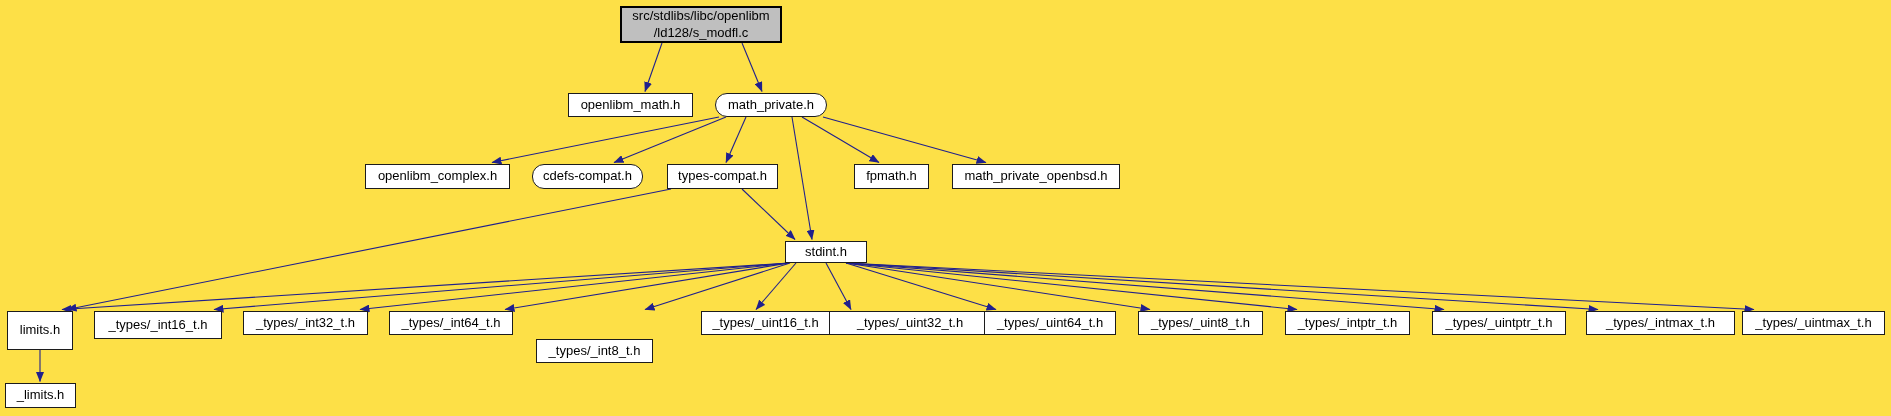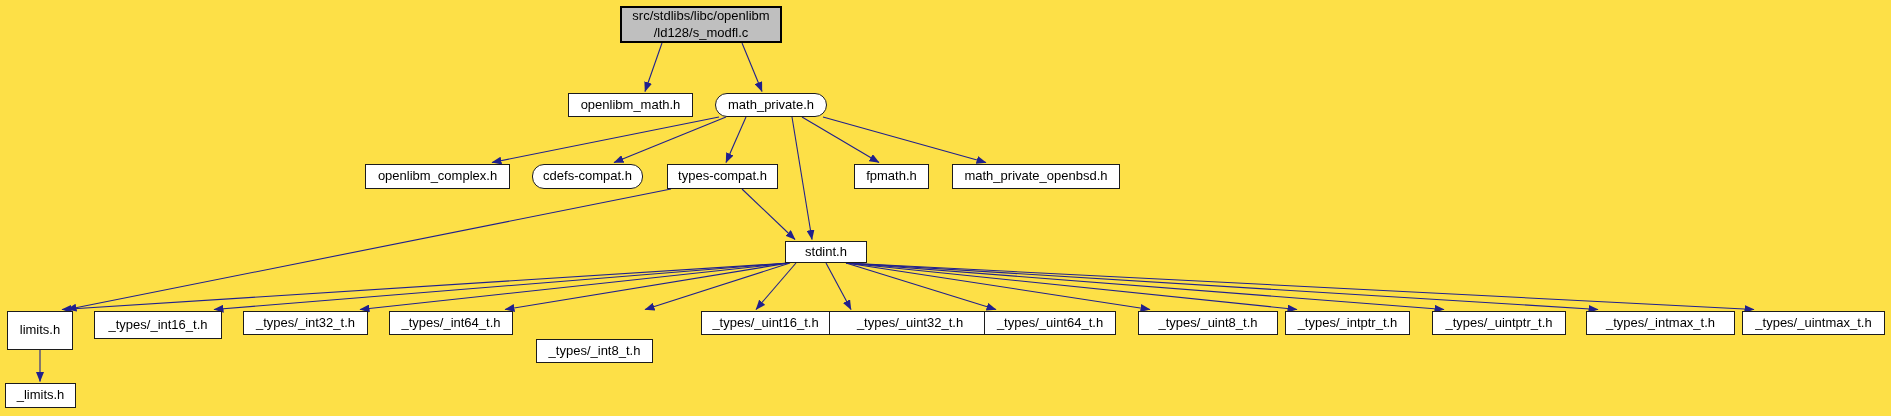--- a/index.html
+++ b/index.html
@@ -76,20 +76,20 @@
       <div class="node" style="left: 952px; top: 164px; width: 168px; height: 25px;">math_private_openbsd.h</div>
       <div class="node" style="left: 785px; top: 241px; width: 82px; height: 22px;">stdint.h</div>
       <div class="node" style="left: 7px; top: 311px; width: 66px; height: 39px;">limits.h</div>
       <div class="node" style="left: 94px; top: 311px; width: 128px; height: 28px;">_types/_int16_t.h</div>
       <div class="node" style="left: 243px; top: 311px; width: 125px; height: 24px;">_types/_int32_t.h</div>
       <div class="node" style="left: 389px; top: 311px; width: 124px; height: 24px;">_types/_int64_t.h</div>
       <div class="node" style="left: 536px; top: 311px; width: 117px; height: 24px; margin-top: 28px;">_types/_int8_t.h</div>
       <div class="node" style="left: 677px; top: 311px; width: 129px; height: 24px; margin-left: 24px;">_types/_uint16_t.h</div>
       <div class="node" style="left: 829px; top: 311px; width: 162px; height: 24px;">_types/_uint32_t.h</div>
       <div class="node" style="left: 984px; top: 311px; width: 132px; height: 24px;">_types/_uint64_t.h</div>
-      <div class="node" style="left: 1138px; top: 311px; width: 140px; height: 24px;">_types/_uint8_t.h</div>
+      <div class="node" style="left: 1138px; top: 311px; width: 125px; height: 24px;">_types/_uint8_t.h</div>
       <div class="node" style="left: 1285px; top: 311px; width: 125px; height: 24px;">_types/_intptr_t.h</div>
       <div class="node" style="left: 1432px; top: 311px; width: 134px; height: 24px;">_types/_uintptr_t.h</div>
       <div class="node" style="left: 1586px; top: 311px; width: 149px; height: 24px;">_types/_intmax_t.h</div>
       <div class="node" style="left: 1742px; top: 311px; width: 143px; height: 24px;">_types/_uintmax_t.h</div>
       <div class="node" style="left: 5px; top: 383px; width: 71px; height: 25px;">_limits.h</div>
     </div>
 </div>
 
 </body></html>

